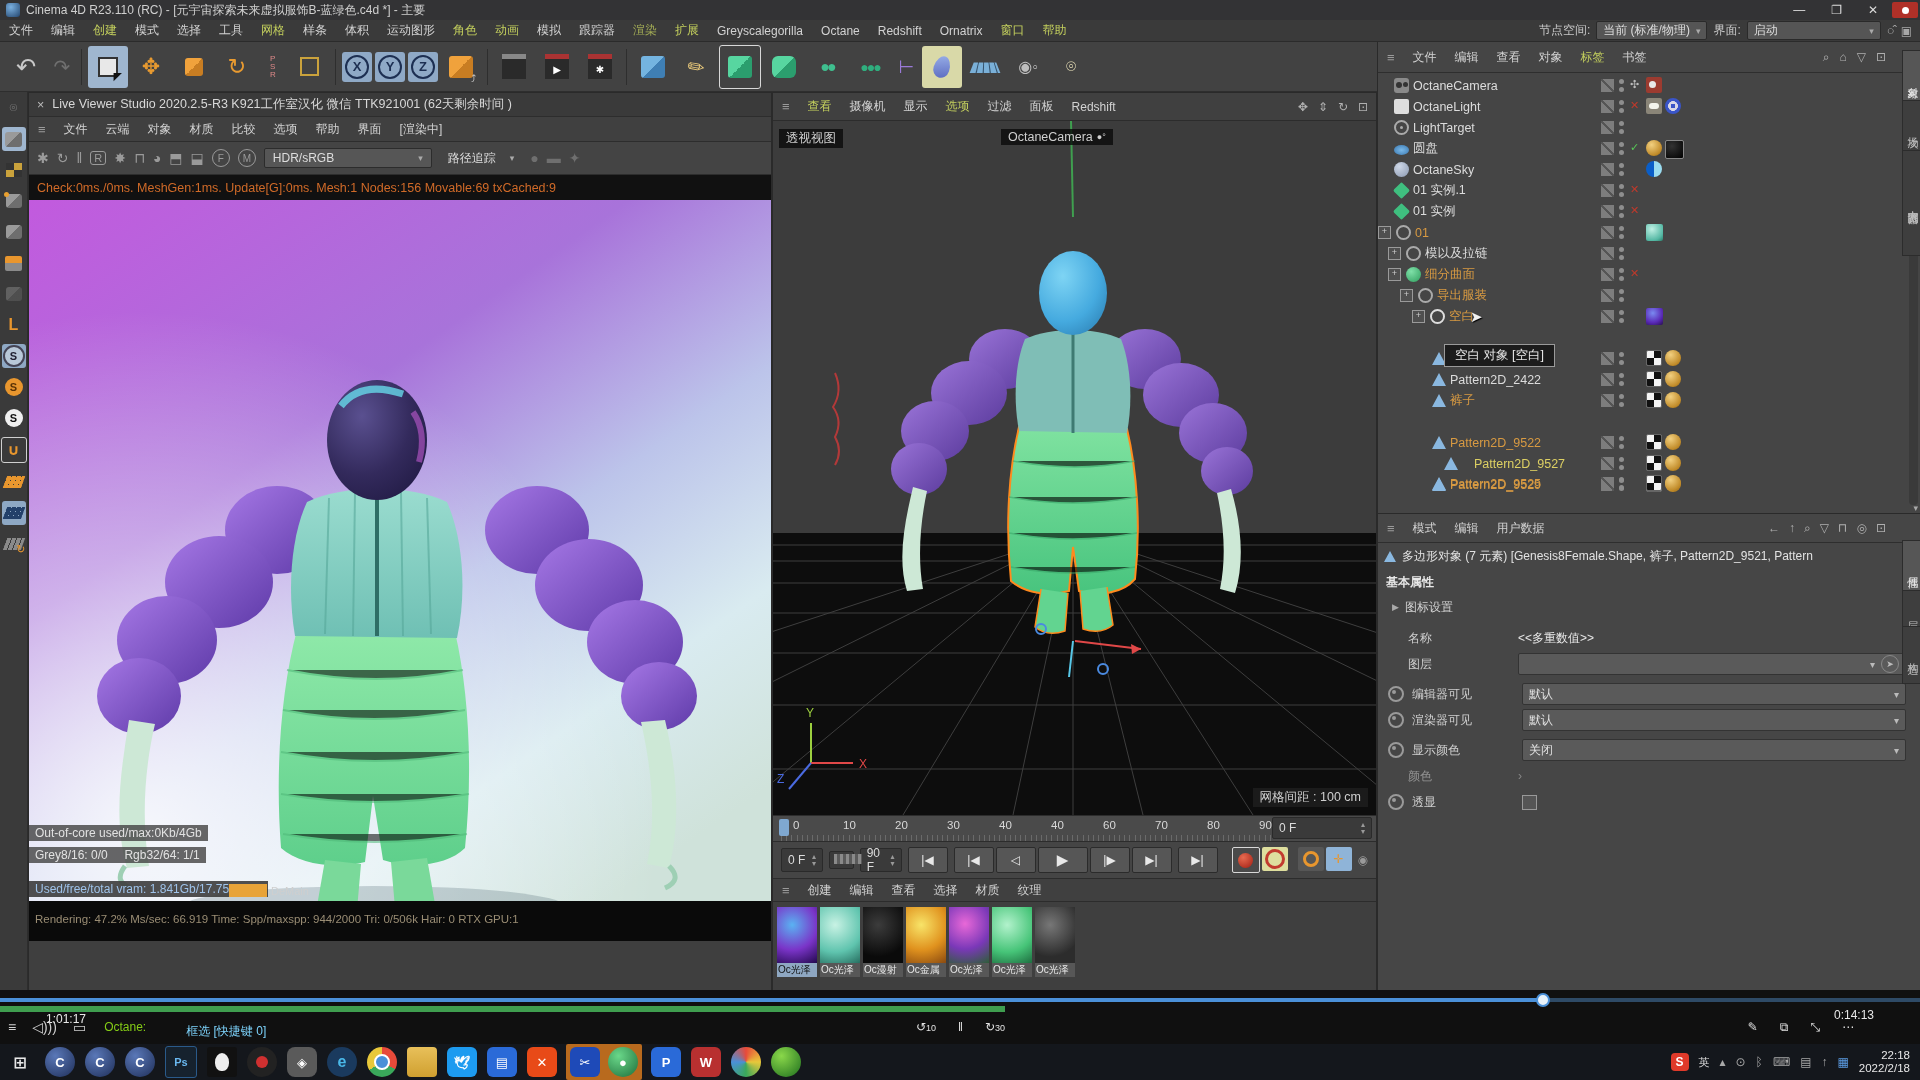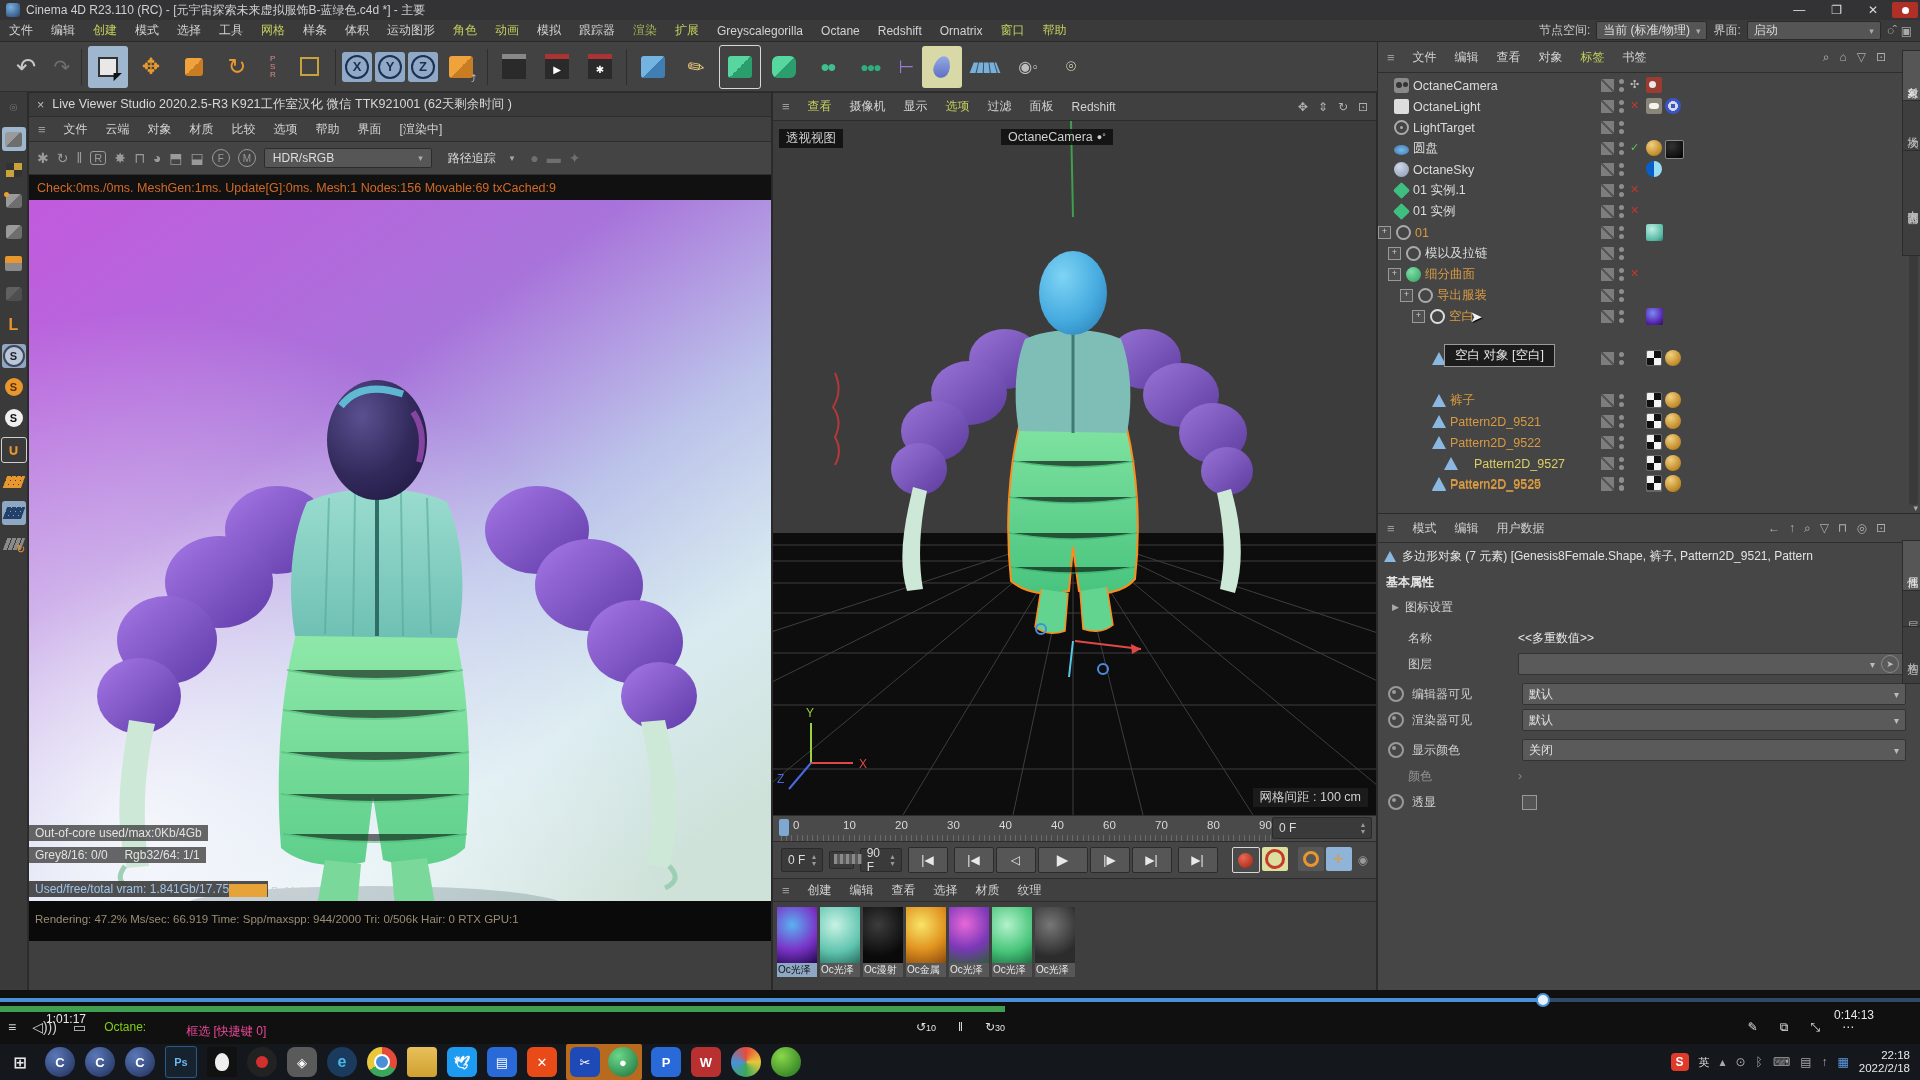--- a/index.html
+++ b/index.html
@@ -846,50 +846,50 @@
         <span class="tags">
             <span class="tag t-uvw"></span>
             <span class="tag t-gold"></span>
           </span>
       </div>
 
       <div style="position:absolute;left:66px;top:271px;background:#1c1c1c;border:1px solid #9a9a9a;color:#e8e8e8;padding:2px 10px;font-size:12.5px;z-index:5;">
         <span>空白 对象 [空白]</span>
       </div>
 
+      <div class="orow" style="top:296px;">
+        <span style="width:52px;"></span>
+          <span class="oic" style="width:0;height:0;border-left:7px solid transparent;border-right:7px solid transparent;border-bottom:13px solid #8ab8e0;"></span>
+        <span class="nm cW">Pattern2D_2422</span>
+        <span class="vis"></span>
+          <span class="dots">
+            <i></i>
+            <i></i>
+          </span>
+        <span class="tags">
+            <span class="tag t-uvw"></span>
+            <span class="tag t-gold"></span>
+          </span>
+      </div>
 
       <div class="orow" style="top:317px;">
         <span style="width:52px;"></span>
           <span class="oic" style="width:0;height:0;border-left:7px solid transparent;border-right:7px solid transparent;border-bottom:13px solid #8ab8e0;"></span>
         <span class="nm cO">裤子</span>
         <span class="vis"></span>
           <span class="dots">
             <i></i>
             <i></i>
           </span>
         <span class="tags">
             <span class="tag t-uvw"></span>
             <span class="tag t-gold"></span>
           </span>
       </div>
 
-      <div class="orow" style="top:338px;">
-        <span style="width:52px;"></span>
-          <span class="oic" style="width:0;height:0;border-left:7px solid transparent;border-right:7px solid transparent;border-bottom:13px solid #8ab8e0;"></span>
-        <span class="nm cO">Pattern2D_9521</span>
-        <span class="vis"></span>
-          <span class="dots">
-            <i></i>
-            <i></i>
-          </span>
-        <span class="tags">
-            <span class="tag t-uvw"></span>
-            <span class="tag t-gold"></span>
-          </span>
-      </div>
       <div class="orow" style="top:359px;">
         <span style="width:52px;"></span>
           <span class="oic" style="width:0;height:0;border-left:7px solid transparent;border-right:7px solid transparent;border-bottom:13px solid #8ab8e0;"></span>
         <span class="nm cO">Pattern2D_9522</span>
         <span class="vis"></span>
           <span class="dots">
             <i></i>
             <i></i>
           </span>
         <span class="tags">
@@ -1036,21 +1036,21 @@
     </div>
     <div style="position:absolute;left:0;top:16px;width:1005px;height:6px;background:#3f9e4f;"></div>
     <span style="position:absolute;left:46px;top:22px;color:#e8e8e8;font-size:12px;">1:01:17</span>
     <span style="position:absolute;right:46px;top:18px;color:#e8e8e8;font-size:12px;">0:14:13</span>
 
     <div id="statusbar">
       <span class="glyph-btn">≡</span>
       <span class="glyph-btn">◁)))</span>
       <span class="glyph-btn">▭</span>
       <span style="margin-left:10px;color:#84cc16;">Octane:</span>
-      <span style="margin-left:40px;color:#ec4899;margin-top:8px;">框选 [快捷键 0]</span>
+      <span style="margin-left:40px;color:#7dd3fc;margin-top:8px;">框选 [快捷键 0]</span>
       <span style="position:absolute;left:916px;display:flex;gap:22px;color:#e2e2e2;">
         <span>↺<i style="font-style:normal;font-size:9px;">10</i></span>
         <span>‖</span>
         <span>↻<i style="font-style:normal;font-size:9px;">30</i></span>
       </span>
       <span style="position:absolute;right:66px;display:flex;gap:22px;color:#e2e2e2;">
         <span>✎</span>
         <span>⧉</span>
         <span>⤡</span>
         <span>⋯</span>

